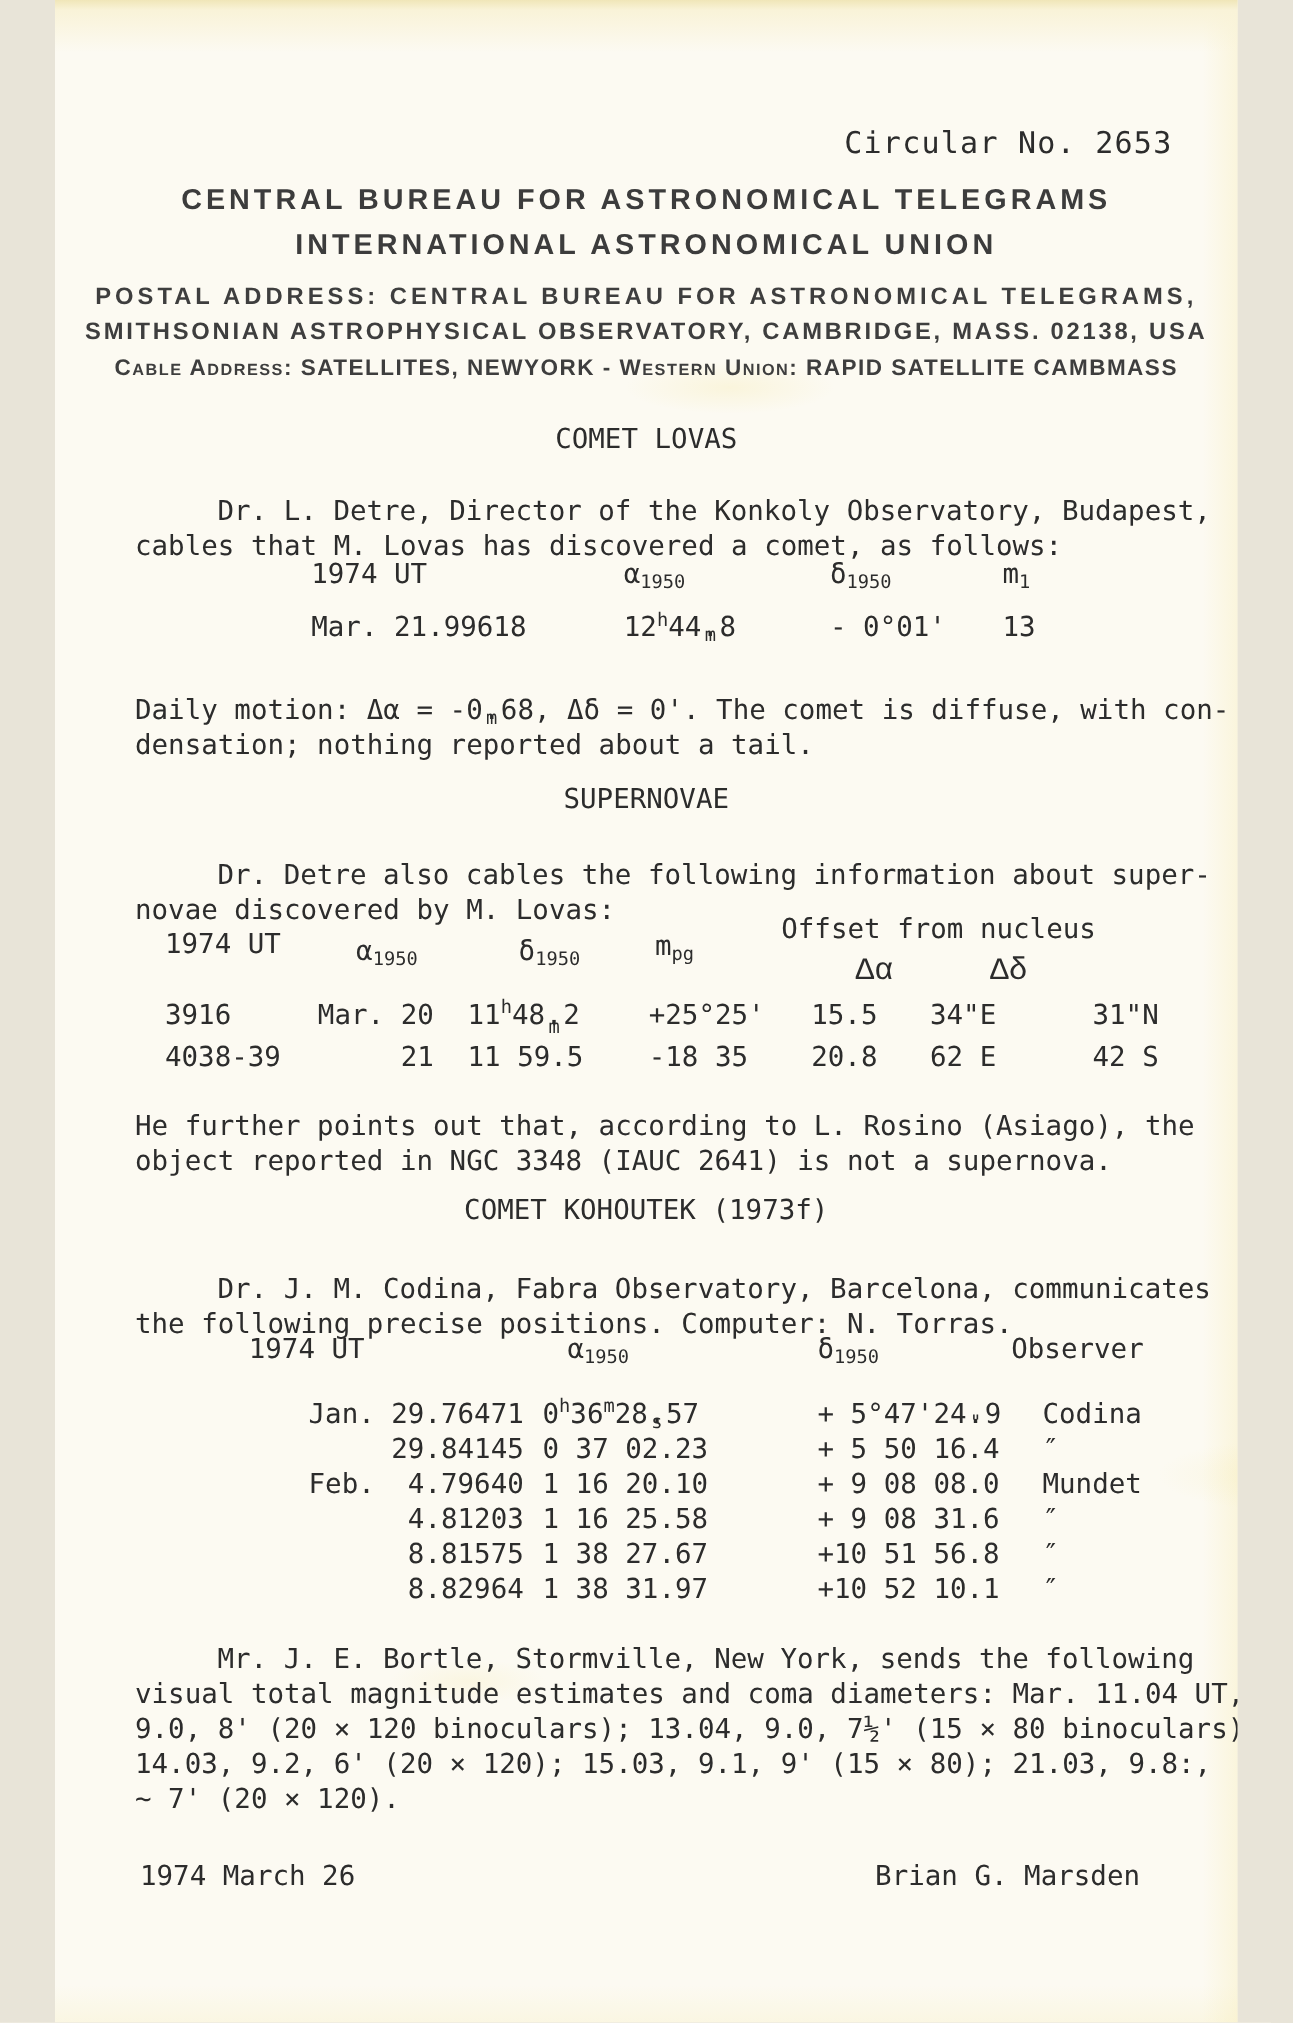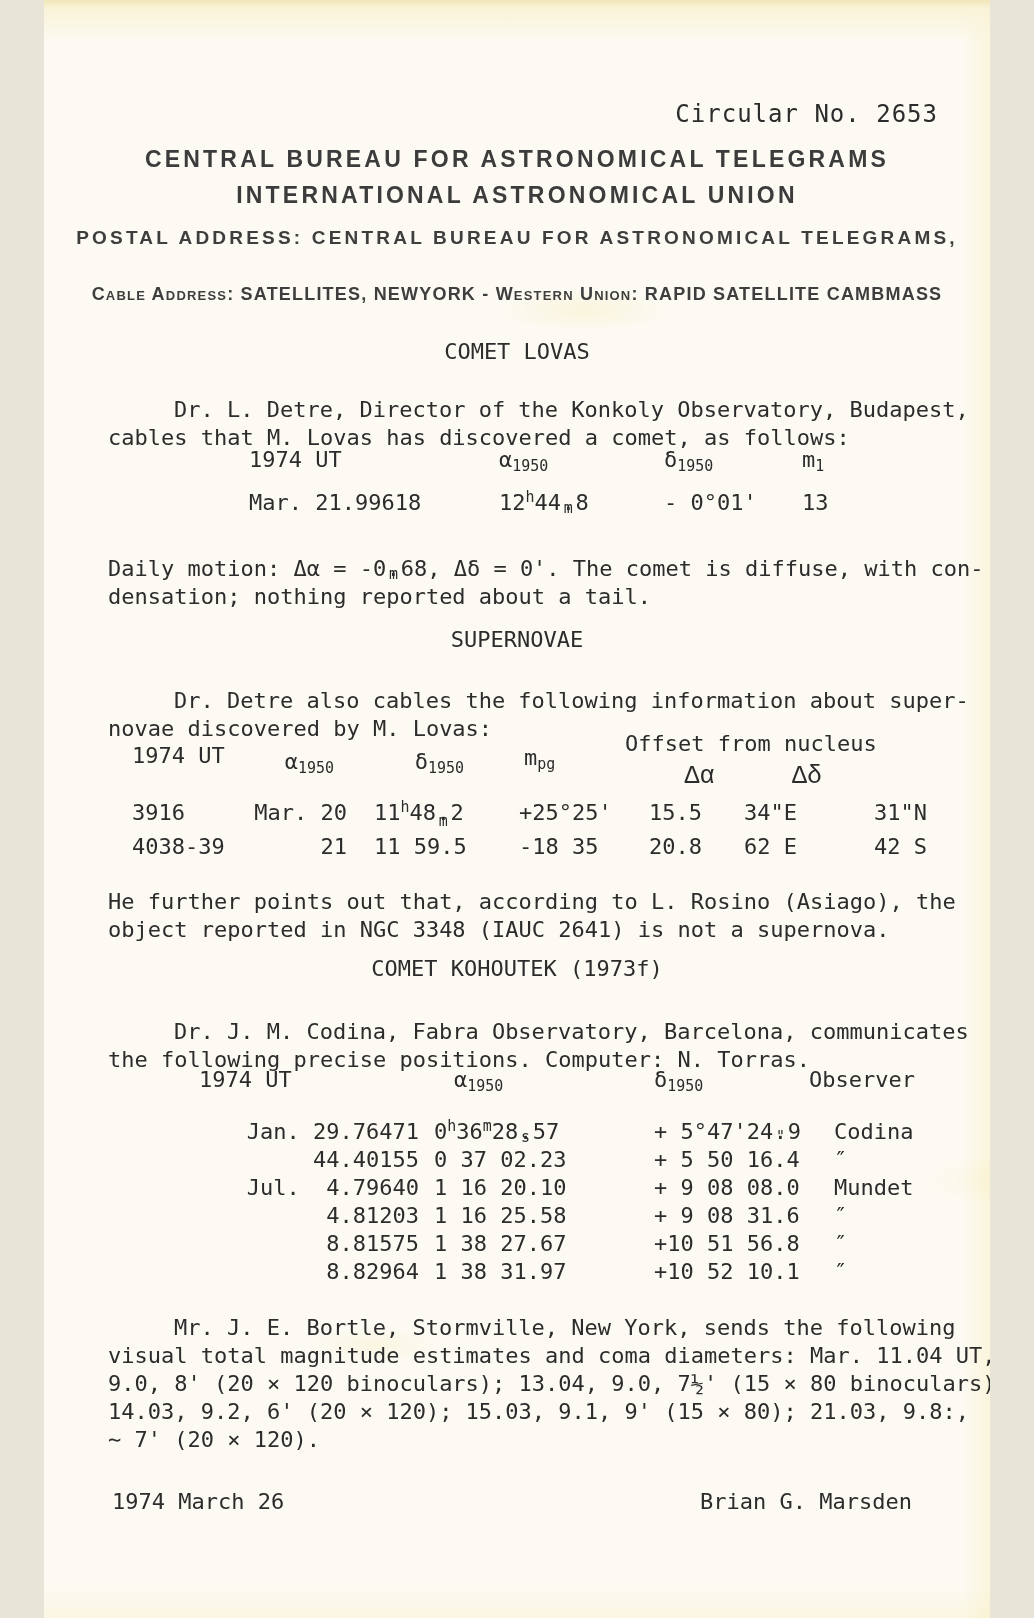--- a/index.html
+++ b/index.html
@@ -98,20 +98,21 @@
 </style>
 </head>
 <body>
 
 <div class="page">
 
   <div class="abs circular">Circular No. 2653</div>
   <div class="abs center org org1">CENTRAL BUREAU FOR ASTRONOMICAL TELEGRAMS</div>
   <div class="abs center org org2">INTERNATIONAL ASTRONOMICAL UNION</div>
   <div class="abs center postal postal1">POSTAL ADDRESS: CENTRAL BUREAU FOR ASTRONOMICAL TELEGRAMS,</div>
+  <div class="abs center postal postal2">SMITHSONIAN ASTROPHYSICAL OBSERVATORY, CAMBRIDGE, MASS. 02138, USA</div>
   <div class="abs center h-sec h-lovas">COMET LOVAS</div>
 
   <div class="abs center cable">Cable Address: SATELLITES, NEWYORK - Western Union: RAPID SATELLITE CAMBMASS</div>
   <p class="abs para indent p-lovas-intro">Dr. L. Detre, Director of the Konkoly Observatory, Budapest,<br>cables that M. Lovas has discovered a comet, as follows:</p>
   <div class="abs lovas lovas-head">
       <div class="tr">
         <div class="td">1974 UT</div>
         <div class="td">α<sub>1950</sub></div>
         <div class="td">δ<sub>1950</sub></div>
         <div class="td">m<sub>1</sub></div>
@@ -175,27 +176,27 @@
       </div>
     </div>
   <div class="abs koh koh-rows">
       <div class="tr">
         <div class="td">Jan. 29.76471</div>
         <div class="td">0<sup>h</sup>36<sup>m</sup>28<span class="du"><span class="u">s</span>.</span>57</div>
         <div class="td">+ 5°47'24<span class="du"><span class="u">"</span>.</span>9</div>
         <div class="td">Codina</div>
       </div>
       <div class="tr">
-        <div class="td">44.40155</div>
+        <div class="td">29.84145</div>
         <div class="td">0 37 02.23</div>
         <div class="td">+ 5 50 16.4</div>
         <div class="td">″</div>
       </div>
       <div class="tr">
-        <div class="td">Jul.  4.79640</div>
+        <div class="td">Feb.  4.79640</div>
         <div class="td">1 16 20.10</div>
         <div class="td">+ 9 08 08.0</div>
         <div class="td">Mundet</div>
       </div>
       <div class="tr">
         <div class="td">4.81203</div>
         <div class="td">1 16 25.58</div>
         <div class="td">+ 9 08 31.6</div>
         <div class="td">″</div>
       </div>

